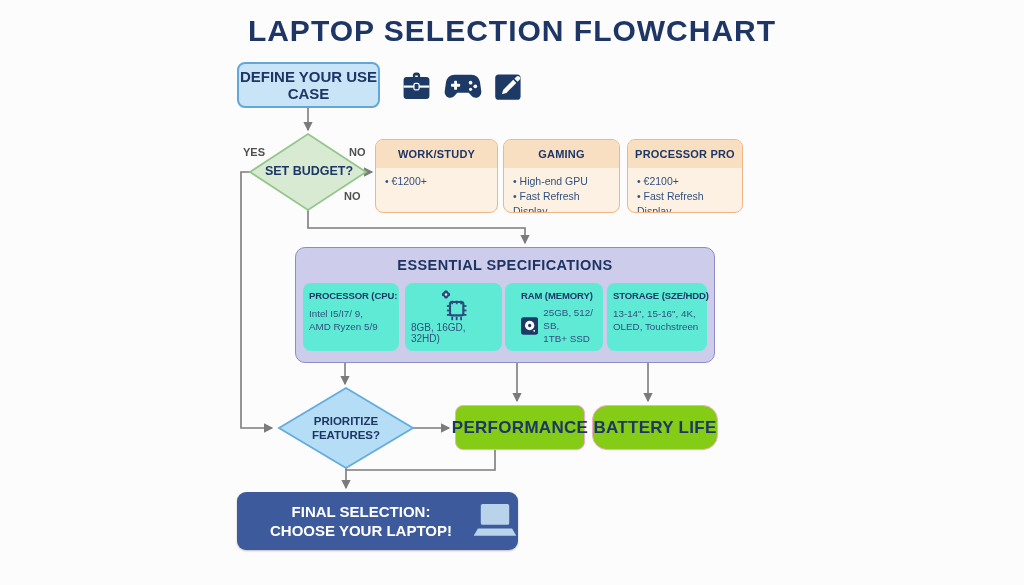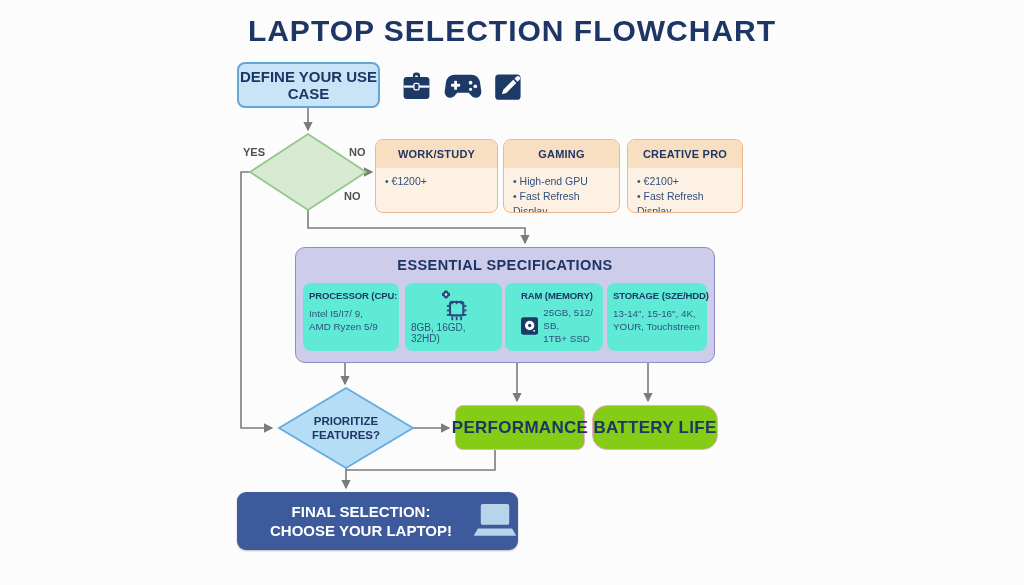--- a/index.html
+++ b/index.html
@@ -120,39 +120,40 @@
       <circle cx="22.6" cy="8.9" r="1.3" fill="#fcfcfc"></circle>
       <circle cx="19.3" cy="11" r="1.1" fill="#fcfcfc"></circle>
     </svg>
     <svg width="29" height="29" viewBox="0 0 24 24">
       <rect x="1" y="2" width="21" height="21" rx="3" fill="#1d3a66"></rect>
       <path d="M6.5 18.5l1.2-3.8 8.2-8.2 2.6 2.6-8.2 8.2-3.8 1.2z" fill="#fcfcfc"></path>
       <path d="M16.9 5.5l1.8-1.8c.6-.6 1.6-.6 2.2 0l.4.4c.6.6.6 1.6 0 2.2l-1.8 1.8-2.6-2.6z" fill="#fcfcfc"></path>
     </svg>
   </div>
 
+  <div class="abs diamond-label" style="left:252px; top:160px; width:114px; height:24px; font-size:12.5px;">SET BUDGET?</div>
   <div class="abs flow-label" style="left:243px; top:146px;">YES</div>
   <div class="abs flow-label" style="left:349px; top:146px;">NO</div>
   <div class="abs flow-label" style="left:344px; top:190px;">NO</div>
 
   <div class="abs orange-box" style="left:375px; top:139px; width:123px; height:74px;">
     <div class="hd">WORK/STUDY</div>
     <ul class="bullets">
         <li>€1200+</li>
       </ul>
   </div>
   <div class="abs orange-box" style="left:503px; top:139px; width:117px; height:74px;">
     <div class="hd">GAMING</div>
     <ul class="bullets">
         <li>High-end GPU</li>
         <li>Fast Refresh Display</li>
       </ul>
   </div>
   <div class="abs orange-box" style="left:627px; top:139px; width:116px; height:74px;">
-    <div class="hd">CREATIVE PRO</div>
+    <div class="hd">PROCESSOR PRO</div>
     <ul class="bullets">
         <li>€2100+</li>
         <li>Fast Refresh Display</li>
       </ul>
   </div>
 
   <div class="abs specs-box"></div>
   <div class="abs specs-title">ESSENTIAL SPECIFICATIONS</div>
 
   <div class="abs subcard" style="left:303px; top:283px; width:96px; height:68px;">
@@ -204,21 +205,21 @@
         <div>25GB, 512/ SB,</div>
         <div>1TB+ SSD</div>
       </div>
     </div>
   </div>
 
   <div class="abs subcard" style="left:607px; top:283px; width:100px; height:68px;">
     <div class="sc-title">STORAGE (SZE/HDD)</div>
     <div class="sc-body">
       <div>13-14", 15-16", 4K,</div>
-      <div>YOUR, Touchstreen</div>
+      <div>OLED, Touchstreen</div>
     </div>
   </div>
 
   <div class="abs diamond-label" style="left:289px; top:406px; width:114px; height:44px; font-size:11.5px;">PRIORITIZE FEATURES?</div>
 
   <div class="abs pink-box" style="left:455px; top:405px; width:130px; height:45px;">
     <span>PERFORMANCE</span>
   </div>
   <div class="abs pink-box" style="left:592px; top:405px; width:126px; height:45px;border-radius:15px;">
     <span>BATTERY LIFE</span>

